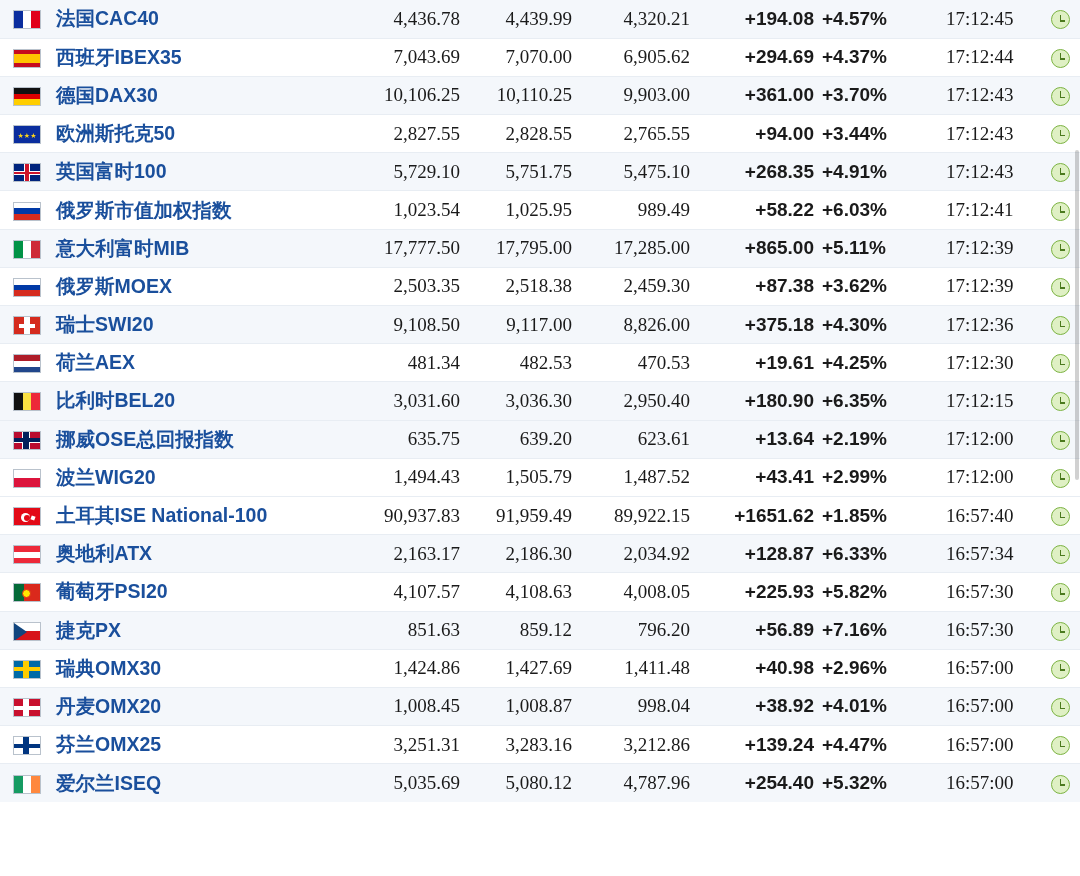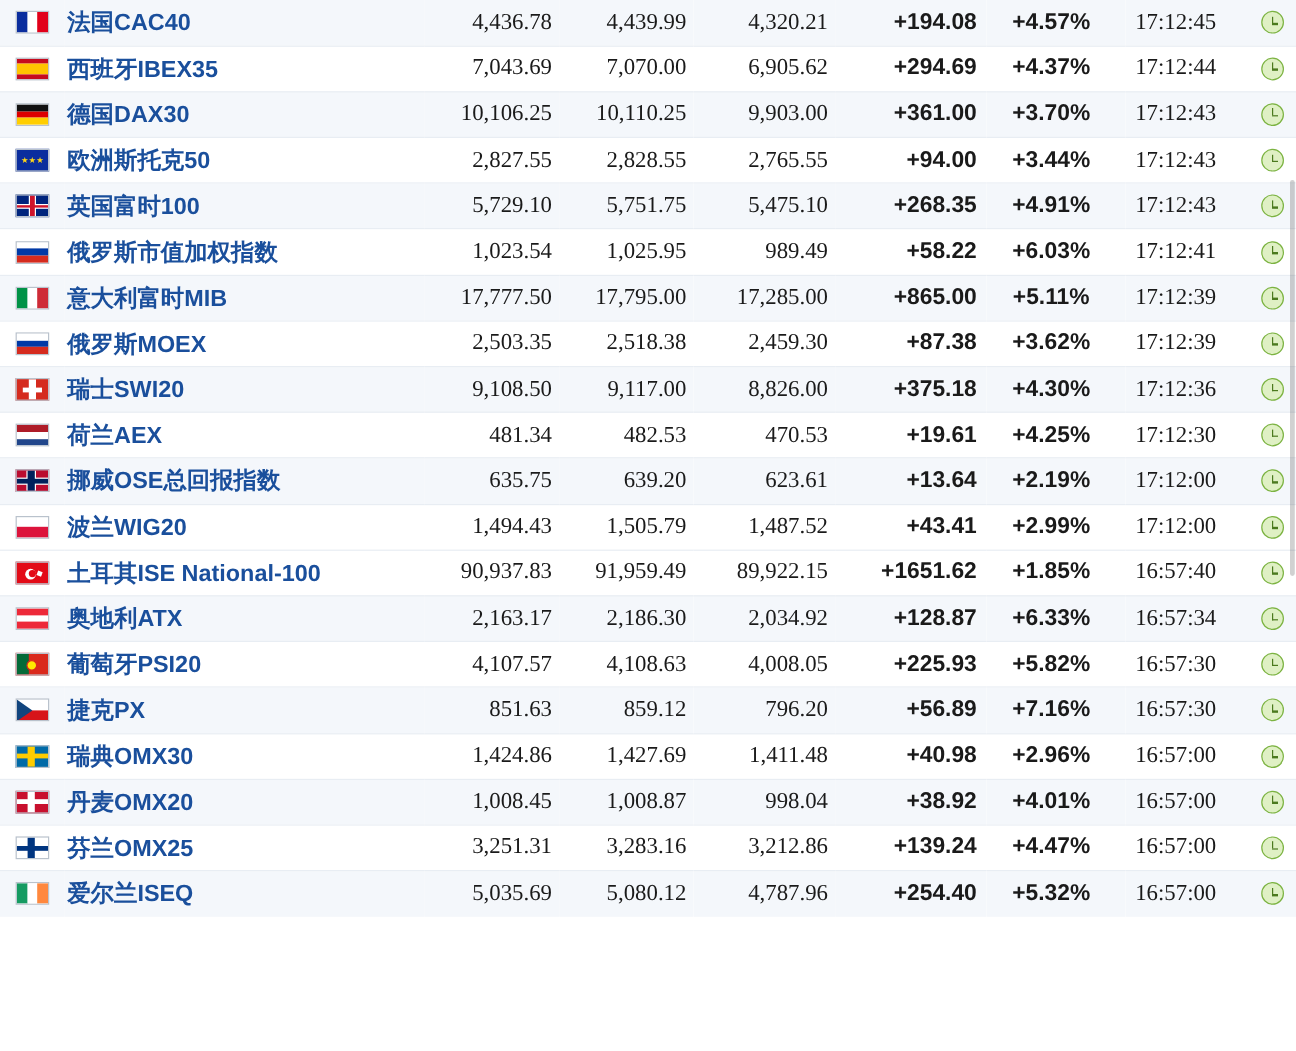--- a/index.html
+++ b/index.html
@@ -36,21 +36,21 @@
     white-space: nowrap;
     overflow: hidden;
   }
   
   .c-flag { width: 54px; text-align: center; }
   .c-name { width: 300px; text-align: left; padding-left: 2px !important; }
   .c-last { width: 112px; text-align: right; padding-right: 6px !important; }
   .c-high { width: 112px; text-align: right; padding-right: 6px !important; }
   .c-low  { width: 118px; text-align: right; padding-right: 6px !important; }
   .c-chg  { width: 126px; text-align: right; padding-right: 8px !important; }
-  .c-pct  { width: 116px; text-align: center; padding-right: 8px !important; }
+  .c-pct  { width: 116px; text-align: left; padding-right: 8px !important; }
   .c-time { width: 102px; text-align: left; padding-left: 8px !important; }
   .c-clock { width: 40px; text-align: center; }
 
   .name-link {
     color: #1a4f9c;
     font-weight: bold;
     font-size: 19.5px;
     text-decoration: none;
     letter-spacing: 0px;
   }
@@ -280,20 +280,33 @@
         <td class="c-name"><span class="name-link">荷兰AEX</span></td>
         <td class="c-last num">481.34</td>
         <td class="c-high num">482.53</td>
         <td class="c-low num">470.53</td>
         <td class="c-chg up">+19.61</td>
         <td class="c-pct up">+4.25%</td>
         <td class="c-time time">17:12:30</td>
         <td class="c-clock"><span class="clock-ico"></span></td>
       </tr>
 
+      <tr class="odd">
+        <td class="c-flag">
+          <span class="flag v3"><i style="background:#111"></i><i style="background:#fae042"></i><i style="background:#ed2939"></i></span>
+        </td>
+        <td class="c-name"><span class="name-link">比利时BEL20</span></td>
+        <td class="c-last num">3,031.60</td>
+        <td class="c-high num">3,036.30</td>
+        <td class="c-low num">2,950.40</td>
+        <td class="c-chg up">+180.90</td>
+        <td class="c-pct up">+6.35%</td>
+        <td class="c-time time">17:12:15</td>
+        <td class="c-clock"><span class="clock-ico"></span></td>
+      </tr>
 
 
       <tr class="odd">
         <td class="c-flag">
           <span class="flag cross" style="background:#ba0c2f">
             <i class="bar-v2" style="background:#fff"></i>
             <i class="bar-h2" style="background:#fff"></i>
             <i class="bar-v" style="background:#00205b"></i>
             <i class="bar-h" style="background:#00205b"></i>
           </span>

